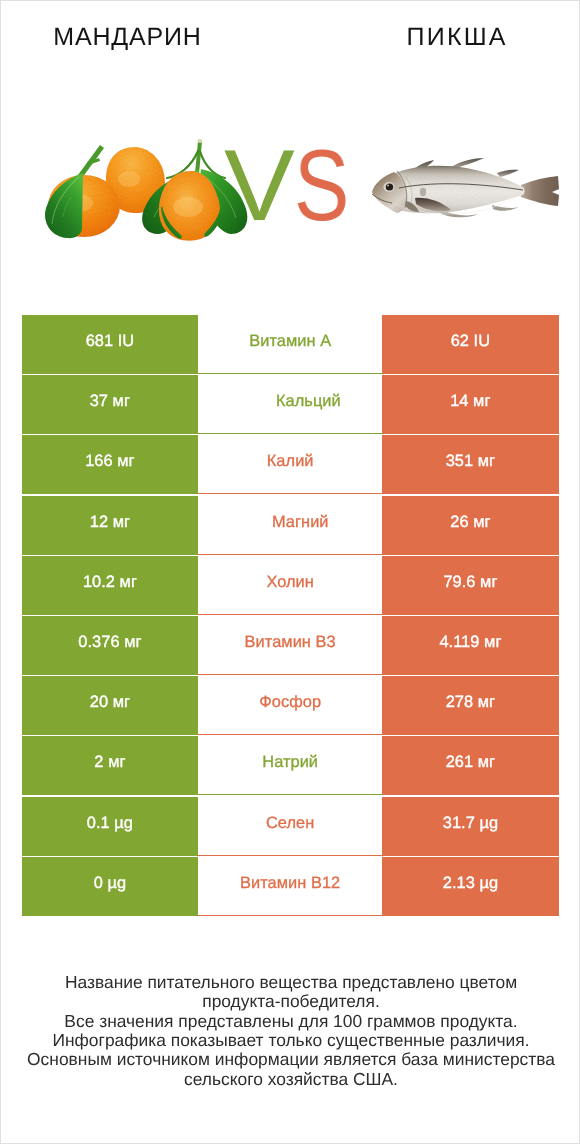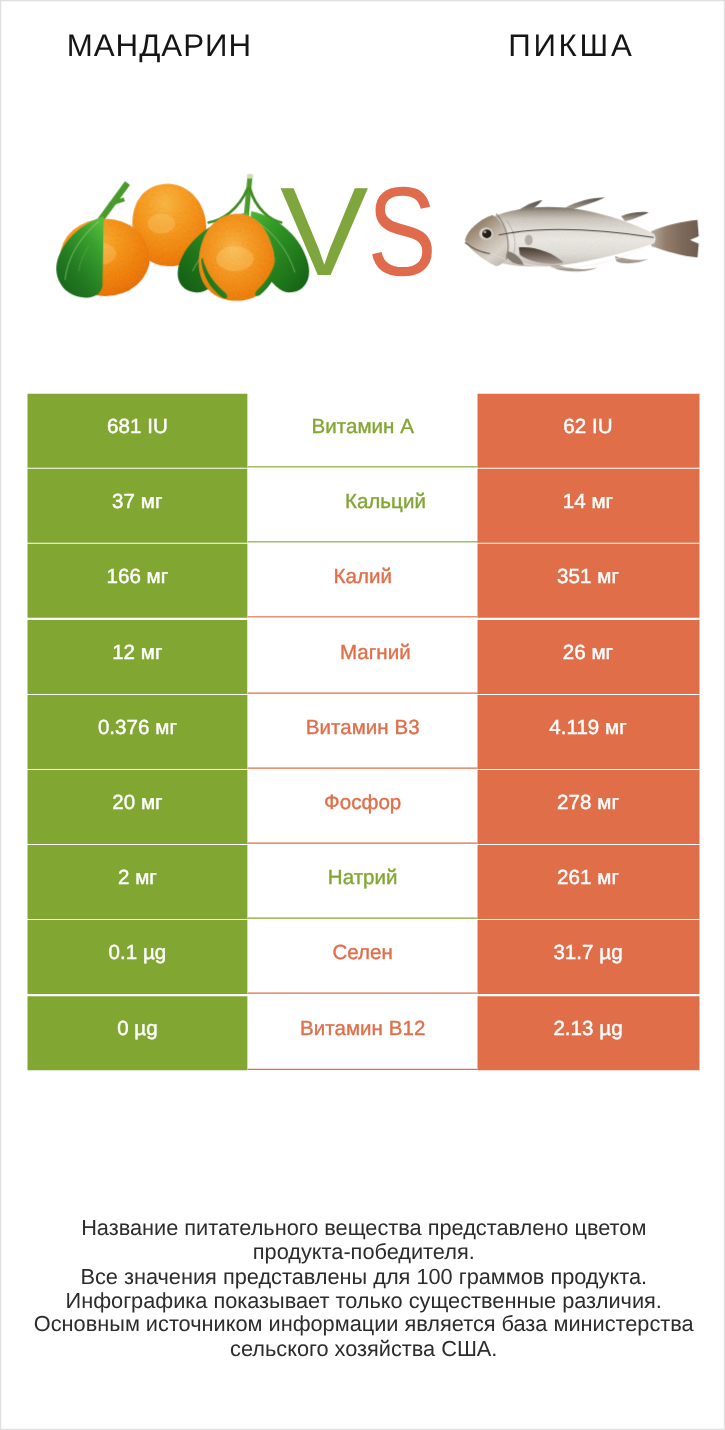--- a/index.html
+++ b/index.html
@@ -250,20 +250,25 @@
         <div class="cell left">166 мг</div>
         <div class="cell mid" style="color: rgb(224, 110, 73); border-bottom-color: rgb(224, 110, 73);">Калий</div>
         <div class="cell right">351 мг</div>
       </div>
       <div class="row">
         <div class="cell left">12 мг</div>
         <div class="cell mid" style="color: rgb(224, 110, 73); border-bottom-color: rgb(224, 110, 73); padding-left: 20px;">Магний</div>
         <div class="cell right">26 мг</div>
       </div>
       <div class="row">
+        <div class="cell left">10.2 мг</div>
+        <div class="cell mid" style="color: rgb(224, 110, 73); border-bottom-color: rgb(224, 110, 73);">Холин</div>
+        <div class="cell right">79.6 мг</div>
+      </div>
+      <div class="row">
         <div class="cell left">0.376 мг</div>
         <div class="cell mid" style="color: rgb(224, 110, 73); border-bottom-color: rgb(224, 110, 73);">Витамин B3</div>
         <div class="cell right">4.119 мг</div>
       </div>
       <div class="row">
         <div class="cell left">20 мг</div>
         <div class="cell mid" style="color: rgb(224, 110, 73); border-bottom-color: rgb(224, 110, 73);">Фосфор</div>
         <div class="cell right">278 мг</div>
       </div>
       <div class="row">

